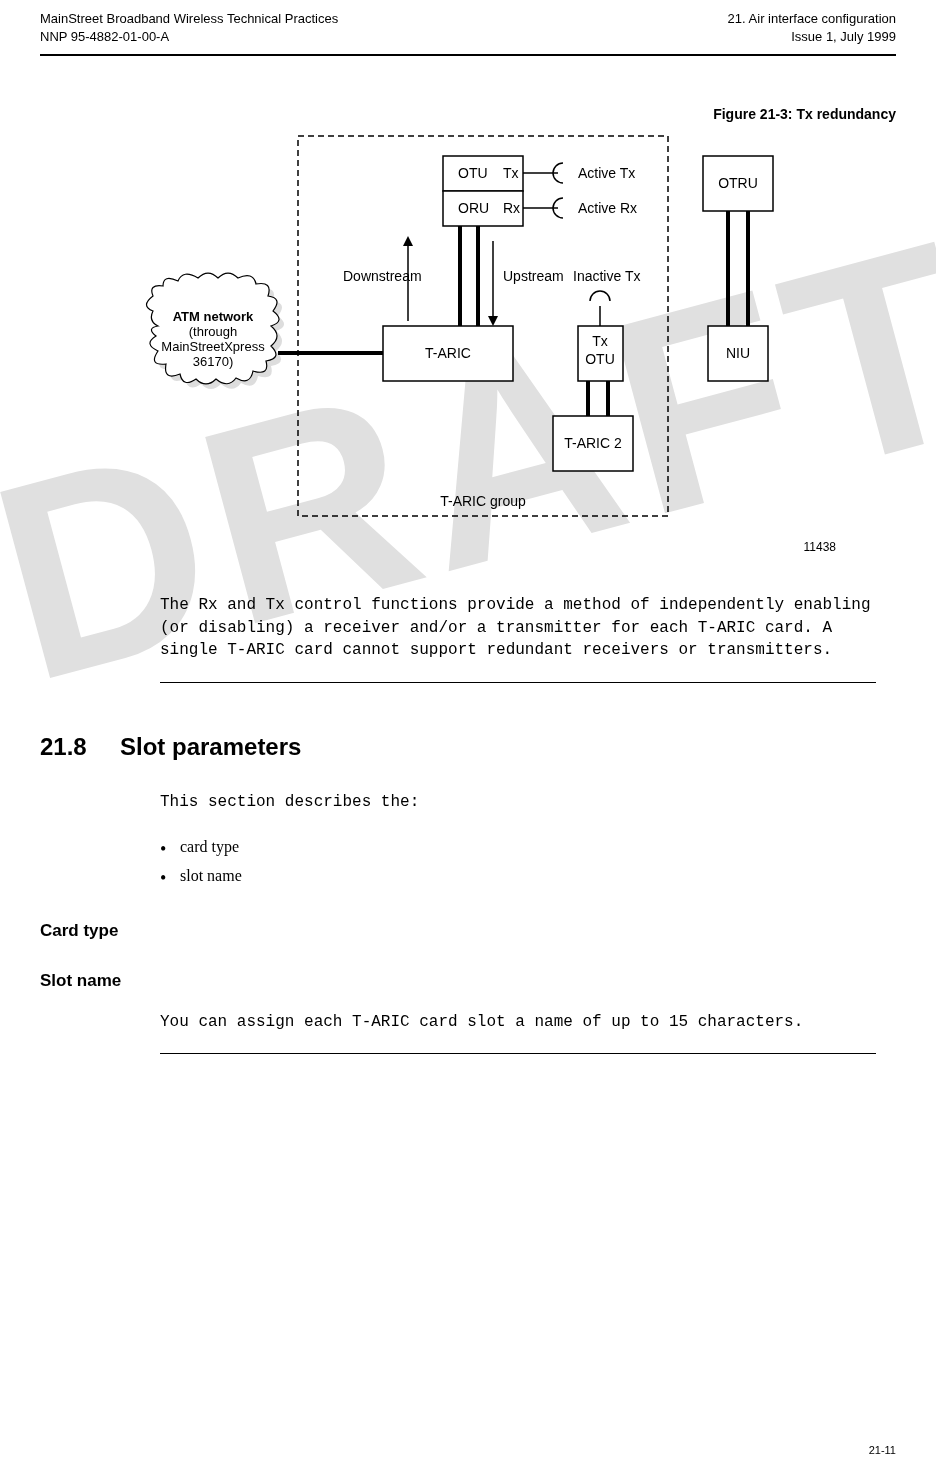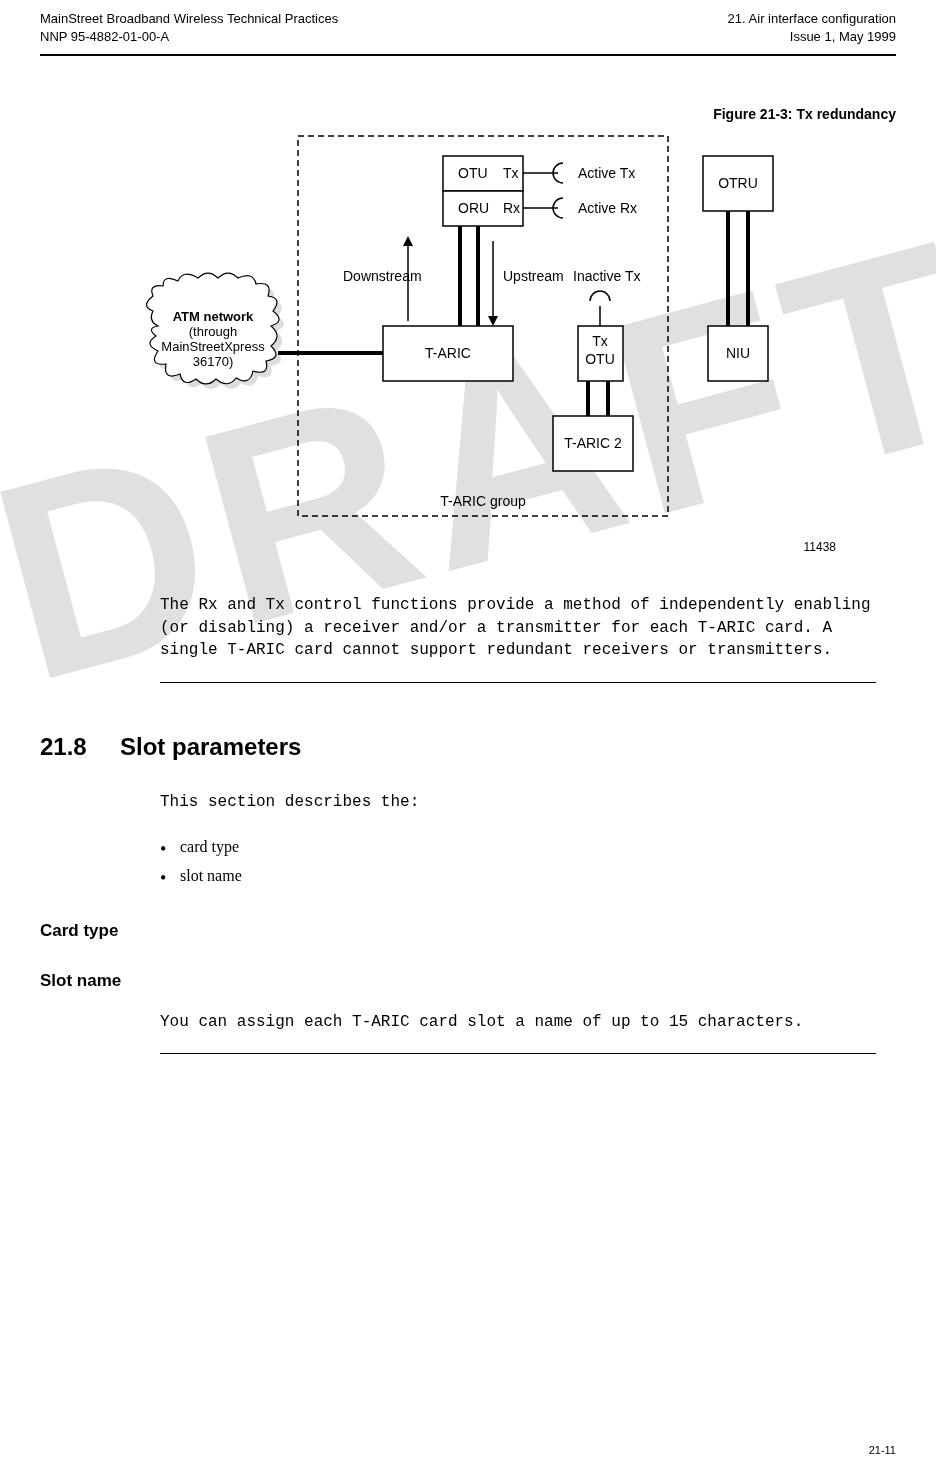--- a/index.html
+++ b/index.html
@@ -32,21 +32,21 @@
   <div class="watermark">DRAFT</div>
 
   <div class="content">
     <div class="header">
       <div class="header-left">
         <div>MainStreet Broadband Wireless Technical Practices</div>
         <div>NNP 95-4882-01-00-A</div>
       </div>
       <div class="header-right">
         <div>21. Air interface configuration</div>
-        <div>Issue 1, May 1999</div>
+        <div>Issue 1, July 1999</div>
       </div>
     </div>
 
     <div class="figure-title">Figure 21-3:  Tx redundancy</div>
 
     <div class="figure-wrap">
     <svg class="figure" width="680" height="400" viewBox="0 0 680 400">
 
       <rect x="170" y="10" width="370" height="380" fill="none" stroke="#000" stroke-dasharray="6,4" stroke-width="1.5"></rect>
       <text x="355" y="380" text-anchor="middle" font-size="14">T-ARIC group</text>

